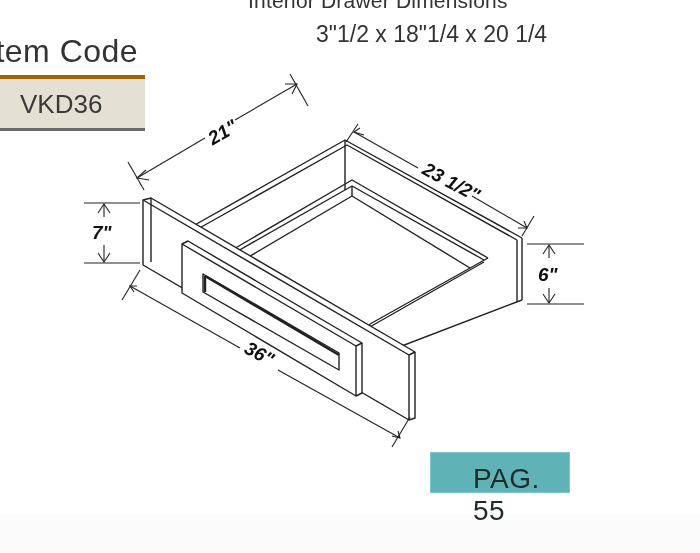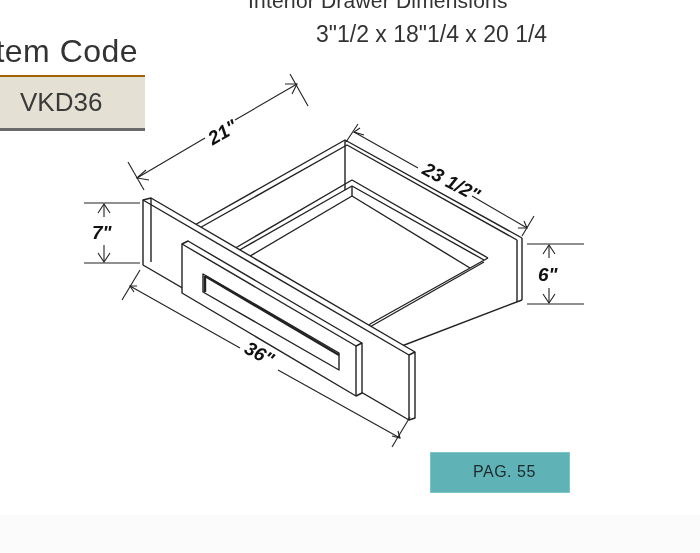--- a/index.html
+++ b/index.html
@@ -1,24 +1,24 @@
 <!DOCTYPE html>
 <html><head>
 <meta charset="utf-8">
 <style>
   html, body { margin:0; padding:0; }
   body { width:700px; height:553px; background:#ffffff; position:relative; overflow:hidden; font-family:"Liberation Sans", sans-serif; }
   .footer-strip { position:absolute; left:0; top:515px; width:700px; height:38px; background:#fbfbfb; }
   .interior-title { position:absolute; left:248px; top:-11px; font-size:21px; color:#333; white-space:nowrap; letter-spacing:0.2px; }
   .interior-dims { position:absolute; left:316px; top:21px; font-size:23px; color:#333; white-space:nowrap; }
   .item-code-label { position:absolute; left:-14px; top:33px; font-size:32px; color:#333; white-space:nowrap; letter-spacing:0.5px; }
-  .code-box { position:absolute; left:0; top:75px; width:145px; height:56px; background:#e4e1d4; border-top:2px solid #a16207; border-bottom:3px solid #6a6a6a; box-sizing:border-box; }
+  .code-box { position:absolute; left:0; top:75px; width:145px; height:56px; background:#e4e1d4; border-top:4px solid #a16207; border-bottom:3px solid #6a6a6a; box-sizing:border-box; }
   .code-value { position:absolute; left:20px; top:10px; font-size:26px; color:#3a3a3a; }
   .page-badge { position:absolute; left:430px; top:452px; width:140px; height:41px; background:#5fb3b7; border:1px solid #7cc6c9; box-sizing:border-box; }
-  .page-text { position:absolute; left:42px; top:10px; font-size:16px; color:#1e2a2c; letter-spacing:0.5px; }
+  .page-text { position:absolute; left:42px; top:10px; font-size:28px; color:#1e2a2c; letter-spacing:0.5px; }
   svg.drawing { position:absolute; left:0; top:0; }
   .dimlabel { font-family:"Liberation Sans", sans-serif; font-weight:bold; font-style:italic; fill:#111; }
 </style>
 </head>
 <body>
 
 <div class="footer-strip"></div>
 
 <div class="interior-title">Interior Drawer Dimensions</div>
 <div class="interior-dims">3"1/2 x 18"1/4 x 20 1/4</div>

